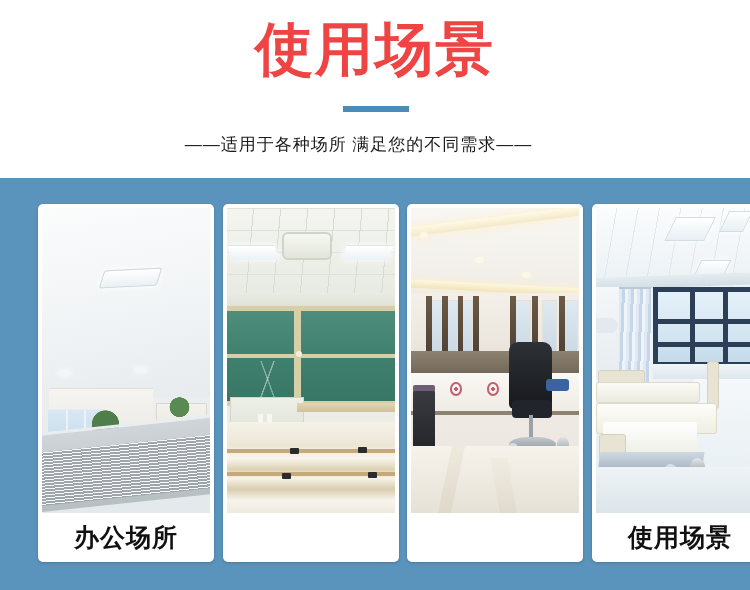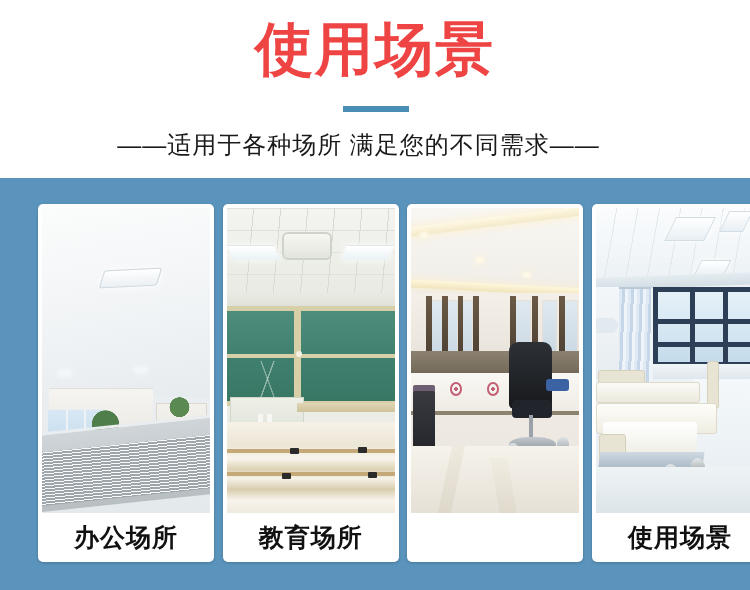--- a/index.html
+++ b/index.html
@@ -17,21 +17,21 @@
     position:absolute; left:0; top:14px; width:750px;
     text-align:center; font-size:58px; line-height:70px;
     font-weight:bold; color:#ef4444; letter-spacing:2px;
   }
   .title-divider {
     position:absolute; left:343px; top:106px;
     width:66px; height:6px; background:#4a8db7;
   }
   .subtitle {
     position:absolute; left:0; top:130px; width:717px;
-    text-align:center; font-size:24px; line-height:30px;
+    text-align:center; font-size:17px; line-height:30px;
     color:#1a1a1a; letter-spacing:1px; white-space:nowrap;
   }
 
   
   .band {
     position:absolute; left:0; top:178px; width:750px; height:412px;
     background:#5a93bb;
   }
 
   
@@ -465,21 +465,20 @@
         <div class="cl-rail"></div>
         <div class="cl-desks">
           <div class="cl-deskline" style="top:30%"></div>
           <div class="cl-deskline" style="top:55%"></div>
           <div class="cl-clip" style="left:38%;top:29%"></div>
           <div class="cl-clip" style="left:78%;top:28%"></div>
           <div class="cl-clip" style="left:33%;top:56%"></div>
           <div class="cl-clip" style="left:84%;top:55%"></div>
         </div>
       </div>
-      <div class="card-label">教育场所</div>
     </div>
 
     <div class="card">
       <div class="photo ph-bank">
         <div class="bk-ceiling"></div>
         <div class="bk-cove"></div>
         <div class="bk-cove2"></div>
         <div class="bk-down d1"></div>
         <div class="bk-down d2"></div>
         <div class="bk-down d3"></div>

